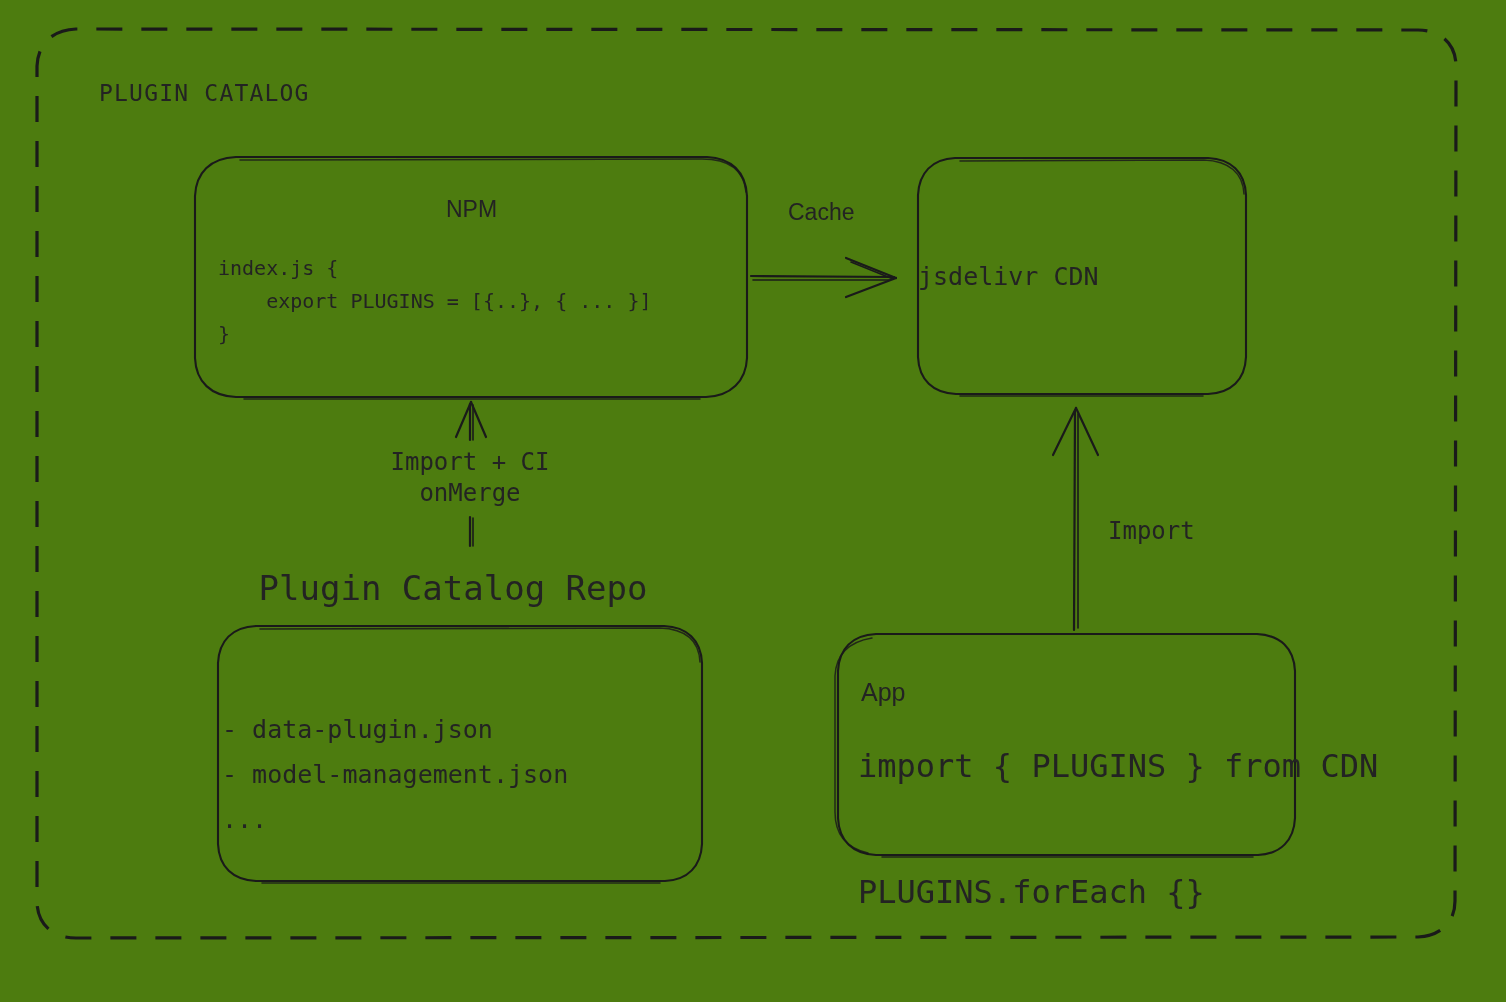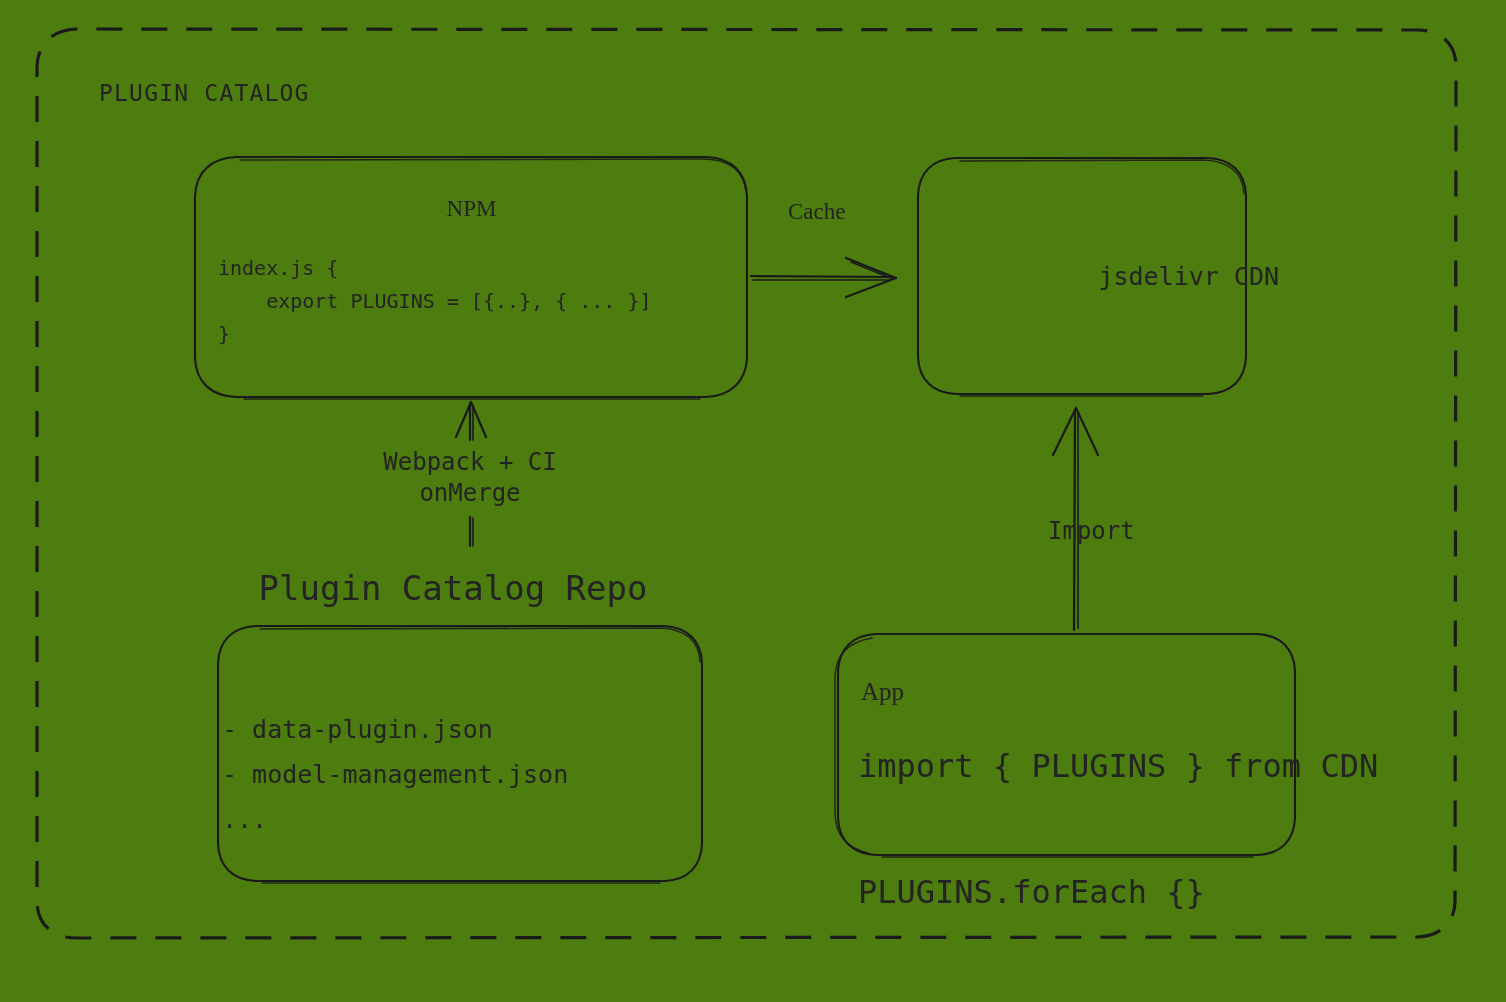--- a/index.html
+++ b/index.html
@@ -49,21 +49,21 @@
   .txt {
     position: absolute;
     white-space: pre;
     color: #232323;
     letter-spacing: 0px;
   }
   .mono {
     font-family: "DejaVu Sans Mono", monospace;
   }
   .sans {
-    font-family: Liberation Serif, serif;
+    font-family: Liberation Sans, sans-serif;
   }
 
   
   #group-title {
     left: 99px;
     top: 80px;
     font-size: 23px;
     letter-spacing: 1.2px;
   }
   #npm-title {
@@ -76,23 +76,22 @@
   #npm-code {
     left: 218px;
     top: 252px;
     font-size: 20px;
     line-height: 33px;
   }
   #cdn-title {
     left: 918px;
     top: 262px;
     width: 328px;
-    text-align: right;
+    text-align: left;
     font-size: 25px;
-    padding-left: 33px;
   }
   #cache-label {
     left: 788px;
     top: 199px;
     font-size: 23px;
   }
   #pipeline-label {
     left: 368px;
     top: 447px;
     font-size: 24px;
@@ -107,21 +106,21 @@
     text-align: center;
     font-size: 34px;
   }
   #repo-files {
     left: 222px;
     top: 707px;
     font-size: 25px;
     line-height: 45px;
   }
   #import-label {
-    left: 1048px;
+    left: 1108px;
     top: 517px;
     font-size: 24px;
   }
   #app-title {
     left: 861px;
     top: 678px;
     font-size: 25px;
   }
   #app-code {
     left: 858px;
@@ -242,21 +241,21 @@
   <div class="txt sans" id="npm-title">NPM</div>
 
   <div class="txt mono" id="npm-code">index.js {
     export PLUGINS = [{..}, { ... }]
 }</div>
 
   <div class="txt mono" id="cdn-title">jsdelivr CDN</div>
 
   <div class="txt sans" id="cache-label">Cache</div>
 
-  <div class="txt mono" id="pipeline-label">Webpack + CI
+  <div class="txt mono" id="pipeline-label">Import + CI
 onMerge</div>
 
   <div class="txt mono" id="repo-title">Plugin Catalog Repo</div>
 
   <div class="txt mono" id="repo-files">- data-plugin.json
 - model-management.json
 ...</div>
 
   <div class="txt mono" id="import-label">Import</div>
 

